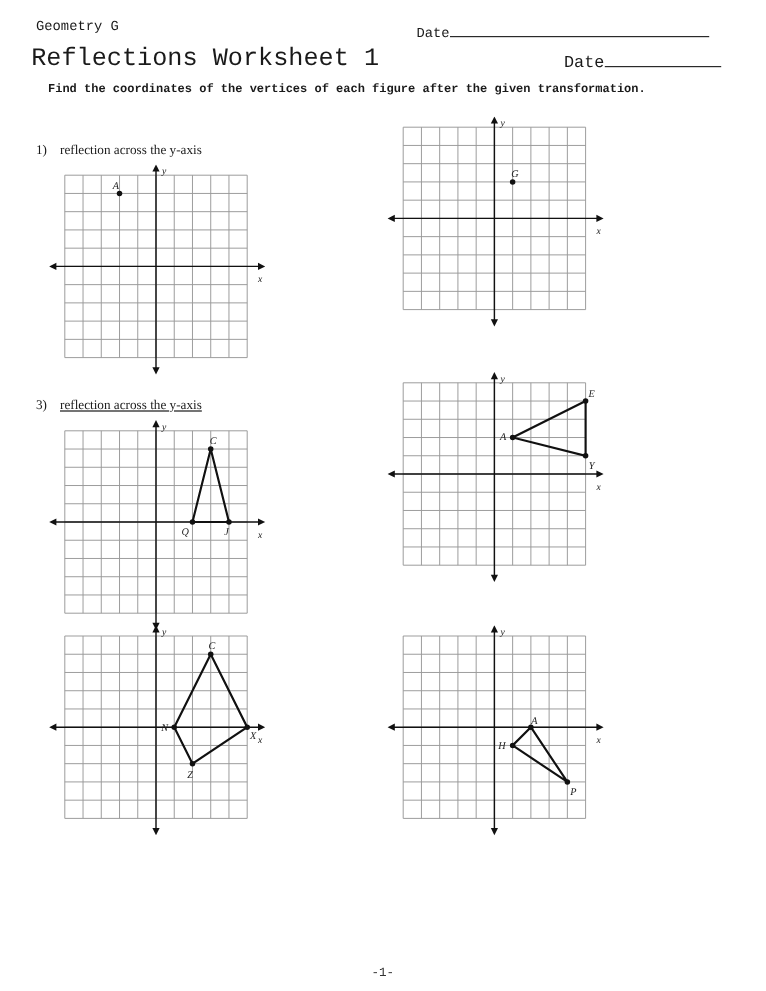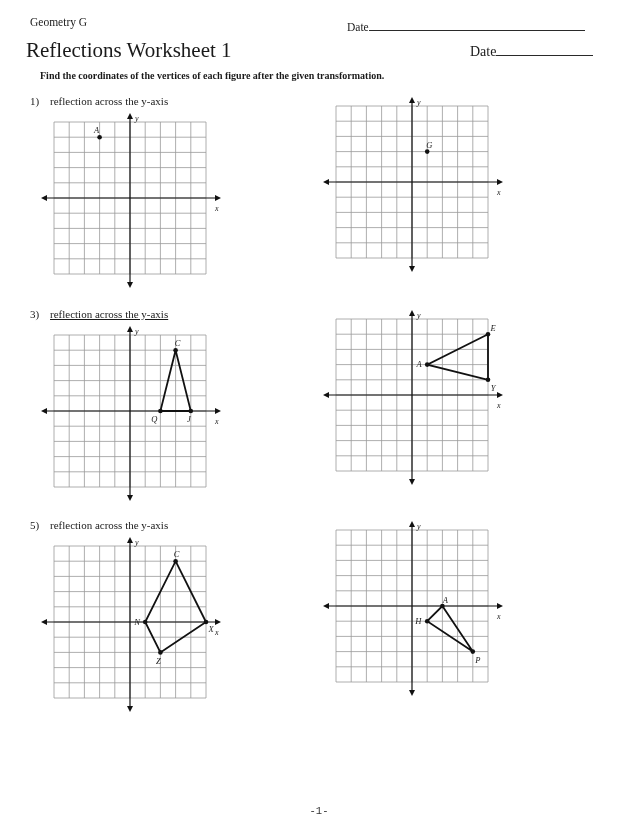--- a/index.html
+++ b/index.html
@@ -1,30 +1,30 @@
 <!DOCTYPE html>
 <html><head>
 <meta charset="utf-8">
 <style>
   html,body { margin:0; padding:0; }
   body {
     width:638px; height:826px; background:#ffffff; position:relative;
     font-family:"Liberation Serif", serif; color:#1a1a1a; overflow:hidden;
   }
-  .abs { position:absolute; }
+  .abs { position:absolute;font-family:Liberation Mono, monospace; }
   #course { left:30px; top:16px; font-size:11.5px; }
   #name-row { left:347px; top:18px; font-size:11.5px; white-space:nowrap; }
   #date-row { left:470px; top:43px; font-size:14px; white-space:nowrap; }
   .blank-line { display:inline-block; border-bottom:1.2px solid #2a2a2a; height:12px; vertical-align:baseline; }
   #name-line { width:216px; }
   #date-line { width:97px; }
   #title { left:26px; top:38px; font-size:21px; }
   #instructions { left:40px; top:70px; font-size:10px; font-weight:bold; }
   .problem { position:absolute; width:295px; }
-  .prob-head { font-size:11px; height:16px; white-space:nowrap; }
+  .prob-head { font-size:11px; height:16px; white-space:nowrap;margin-top:24px; }
   .prob-num { display:inline-block; min-width:14px; margin-right:6px; }
   .grid-svg { display:block; margin:2px 0 0 10px; }
   #footer { left:0; top:805px; width:638px; text-align:center;
     font-family:"Liberation Mono", monospace; font-size:10.5px; color:#333; }
 </style>
 </head>
 <body>
 
 <div class="abs" id="course">Geometry G</div>
 
@@ -194,23 +194,20 @@
       <circle cx="166" cy="24.200000000000003" r="2.3" fill="#111111"></circle>
       <text x="171" y="21.200000000000003" text-anchor="middle" font-size="8.5" font-style="italic" font-family="Liberation Serif, serif" fill="#222222">E</text>
       <circle cx="105.2" cy="54.6" r="2.3" fill="#111111"></circle>
       <text x="97.2" y="56.6" text-anchor="middle" font-size="8.5" font-style="italic" font-family="Liberation Serif, serif" fill="#222222">A</text>
       <circle cx="166" cy="69.8" r="2.3" fill="#111111"></circle>
       <text x="171" y="80.8" text-anchor="middle" font-size="8.5" font-style="italic" font-family="Liberation Serif, serif" fill="#222222">Y</text>
     </svg>
 </div>
 
 <div class="problem" style="left:30px; top:519px;">
-  <div class="prob-head">
-    <span class="prob-num">5)</span><span>reflection across the y-axis</span>
-  </div>
   <svg class="grid-svg" width="200" height="187">
       <line x1="14" y1="9" x2="14" y2="161" stroke="#999999" stroke-width="0.8"></line>
       <line x1="14" y1="9" x2="166" y2="9" stroke="#999999" stroke-width="0.8"></line>
       <line x1="29.2" y1="9" x2="29.2" y2="161" stroke="#999999" stroke-width="0.8"></line>
       <line x1="14" y1="24.2" x2="166" y2="24.2" stroke="#999999" stroke-width="0.8"></line>
       <line x1="44.4" y1="9" x2="44.4" y2="161" stroke="#999999" stroke-width="0.8"></line>
       <line x1="14" y1="39.4" x2="166" y2="39.4" stroke="#999999" stroke-width="0.8"></line>
       <line x1="59.599999999999994" y1="9" x2="59.599999999999994" y2="161" stroke="#999999" stroke-width="0.8"></line>
       <line x1="14" y1="54.599999999999994" x2="166" y2="54.599999999999994" stroke="#999999" stroke-width="0.8"></line>
       <line x1="74.8" y1="9" x2="74.8" y2="161" stroke="#999999" stroke-width="0.8"></line>

